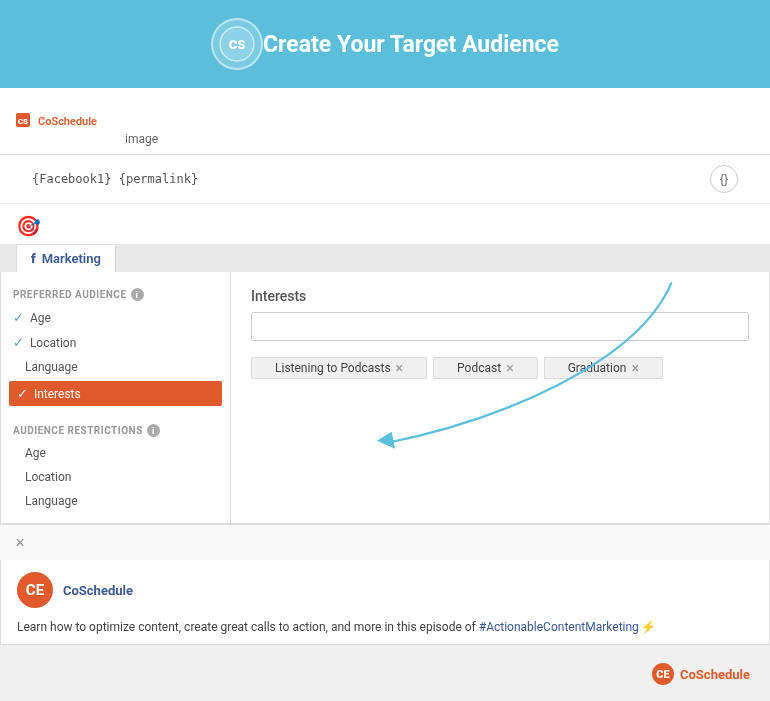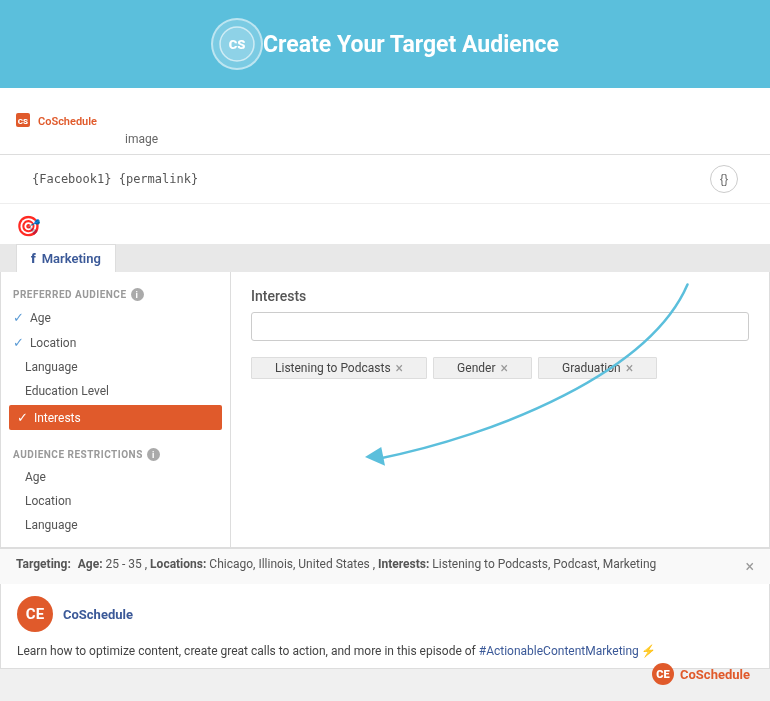--- a/index.html
+++ b/index.html
@@ -394,23 +394,20 @@
 
     <div class="sidebar-item checked">
       <span class="check-icon">✓</span>
       <span>Location</span>
     </div>
 
     <div class="sidebar-item">
       <span>Language</span>
     </div>
 
-    <div class="sidebar-item">
-      <span>Education Level</span>
-    </div>
 
 
     <div class="sidebar-item active">
       <span class="check-icon">✓</span>
       <span>Interests</span>
     </div>
 
     <div class="sidebar-section-title" style="margin-top:12px;">
       <span>AUDIENCE RESTRICTIONS</span>
       <span class="info-icon">i</span>
@@ -428,46 +425,38 @@
 
   <div class="right-panel">
     <div class="panel-label">Interests</div>
     <input class="interests-input" type="text" placeholder="" style="">
     <div class="tags-row">
       <div class="tag">
         <span>Listening to Podcasts</span>
         <span class="tag-close">×</span>
       </div>
       <div class="tag">
-        <span>Gender</span>
+        <span>Podcast</span>
         <span class="tag-close">×</span>
       </div>
       <div class="tag">
         <span>Graduation</span>
         <span class="tag-close">×</span>
       </div>
     </div>
 
     
     <svg class="arrow-overlay" viewBox="0 0 400 220" xmlns="http://www.w3.org/2000/svg">
       <path d="M 350 10 C 320 80, 200 130, 100 150" stroke="#5bbfdc" stroke-width="2" fill="none" stroke-linecap="round"></path>
       <path d="M 92 148 L 105 140 L 108 155 Z" fill="#5bbfdc"></path>
     </svg>
   </div>
 </div>
 
 <div class="targeting-bar">
-  <div style="flex:1;">
-    <span class="targeting-label">Targeting:</span>
-    <span>
-      <strong>Age:</strong> 25 - 35 ,
-      <strong>Locations:</strong> Chicago, Illinois, United States ,
-      <strong>Interests:</strong> Listening to Podcasts, Podcast, Marketing
-    </span>
-  </div>
   <span class="close-x">×</span>
 </div>
 
 <div class="preview-card">
   <div class="preview-header">
     <div class="preview-avatar">
       <span>CE</span>
     </div>
     <div>
       <div class="preview-name">CoSchedule</div>

